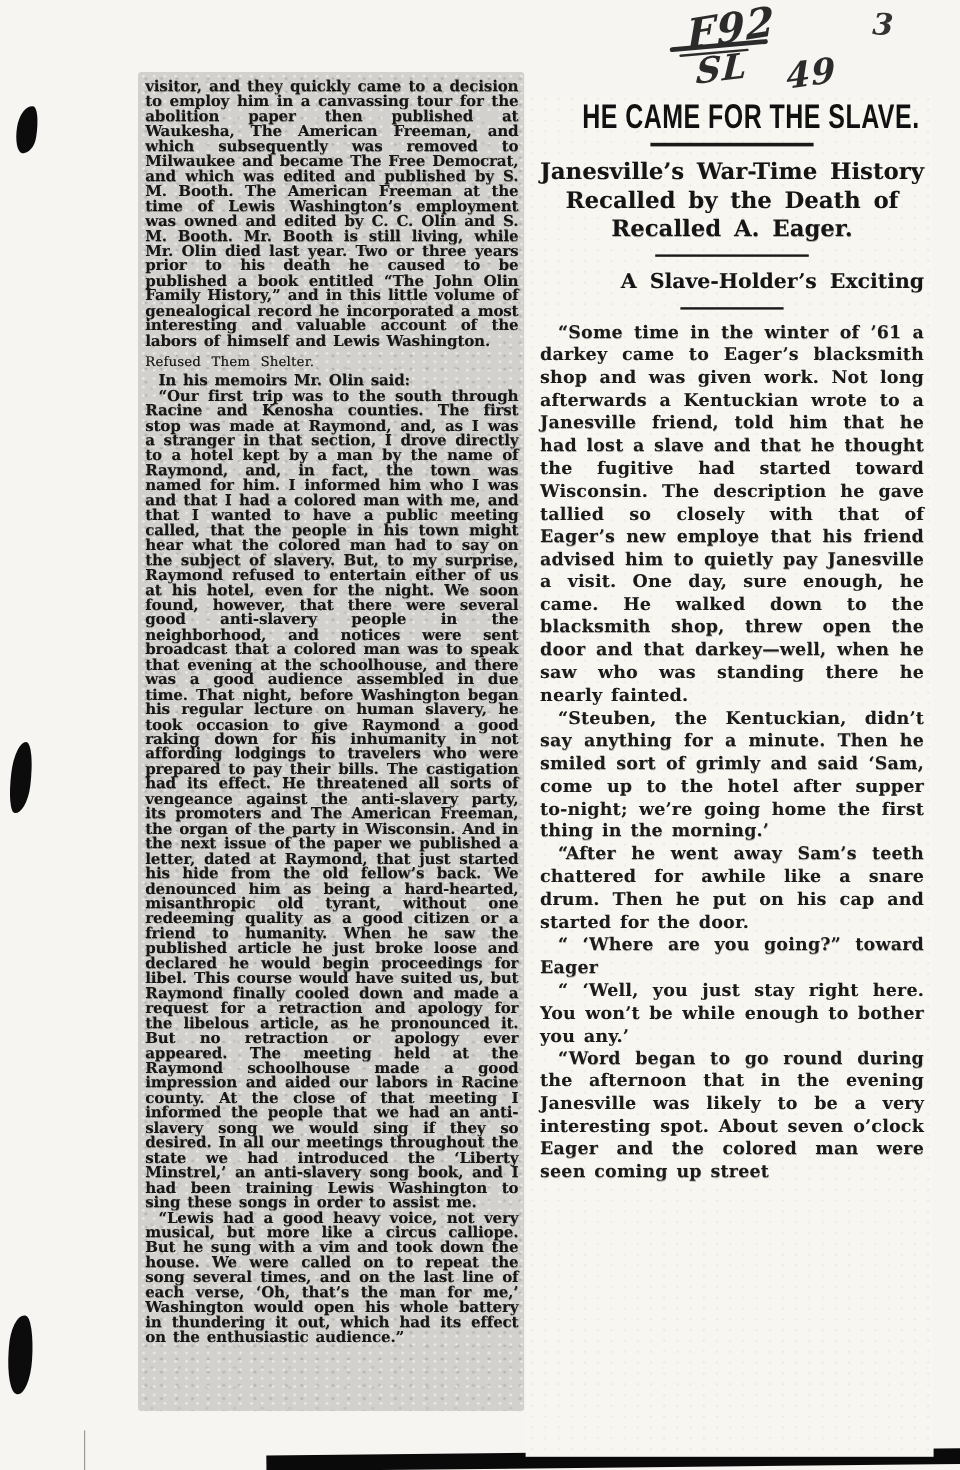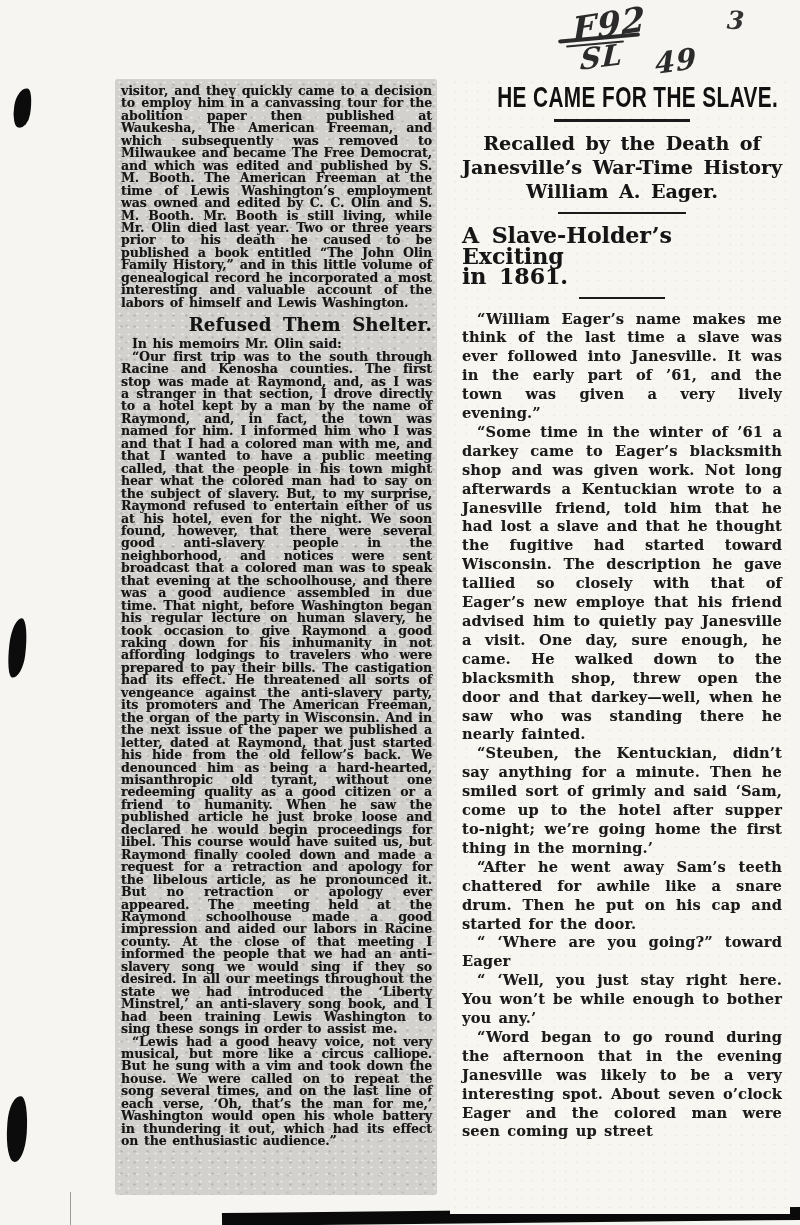--- a/index.html
+++ b/index.html
@@ -27,62 +27,62 @@
   .blob2{left:9px;top:618px;width:17px;height:60px;border-radius:55% 45% 60% 40%/45% 60% 40% 55%;transform:rotate(7deg);}
   .blob3{left:7px;top:1096px;width:20px;height:66px;border-radius:58% 42% 52% 48%/42% 58% 45% 55%;transform:rotate(4deg);}
   .bottom-edge{
     position:absolute;left:222px;top:1213px;width:600px;height:13px;
     background:#0a0a0a;transform:rotate(-0.6deg);transform-origin:left center;
   }
   .tick-line{position:absolute;left:70px;top:1192px;width:1px;height:33px;background:#9b9a96;}
   .divider-line{position:absolute;left:463px;top:80px;width:1px;height:235px;background:rgba(60,60,60,0.25);}
   
   .left-clip{
-    position:absolute;left:115px;top:79px;width:322px;height:1116px;
+    position:absolute;left:115px;top:60px;width:322px;height:1116px;
     background-color:#d2d1cd;
     background-image:
       radial-gradient(rgba(255,255,255,0.55) 0.8px, transparent 1.6px),
       radial-gradient(rgba(118,116,110,0.30) 0.8px, transparent 1.8px),
       radial-gradient(rgba(0,0,0,0.07) 1px, transparent 2px);
     background-size:9px 7px,13px 11px,23px 17px;
     border-radius:3px;
     padding:6px 5px 0 6px;box-sizing:border-box;overflow:hidden;
   }
   .left-clip p{
     margin:0;font-size:12.5px;line-height:12.45px;font-weight:bold;color:#161616;
     text-align:justify;word-spacing:1.5px;letter-spacing:-0.1px;
     text-shadow:0.3px 0.3px 0 rgba(0,0,0,0.35);
   }
   .left-clip p.indent{text-indent:11px;}
   .lc-subhead{
-    margin:5px 0 3px 0;text-align:right;font-size:18px;font-weight:bold;color:#141414;
+    margin:5px 0 3px 0;text-align:left;font-size:11px;font-weight:normal;color:#141414;
     word-spacing:5px;letter-spacing:0.2px;text-shadow:0.3px 0.3px 0 rgba(0,0,0,0.4);
   }
   
   .right-clip{
-    position:absolute;left:450px;top:78px;width:340px;height:1136px;
+    position:absolute;left:438px;top:78px;width:340px;height:1136px;
     background-color:#f8f6f1;
     background-image:radial-gradient(rgba(0,0,0,0.05) 0.7px, transparent 1.5px);
     background-size:11px 9px;
     box-sizing:border-box;padding:2px 8px 0 12px;overflow:hidden;
   }
   .headline{
     margin:2px 0 0 0;text-align:center;font-family:"Liberation Sans", sans-serif;
     font-weight:bold;color:#111;font-size:26px;white-space:nowrap;
   }
   .headline .squeeze{display:inline-block;transform:scale(0.80,1.10);transform-origin:center;letter-spacing:0.5px;}
   .rule{margin:0 auto;background:#1a1a1a;}
   .rule-headline{width:136px;height:3px;margin-top:6px;}
   .deck{
     margin:9px 0 0 0;text-align:center;font-size:19px;line-height:24px;font-weight:bold;
     color:#151515;word-spacing:4px;text-shadow:0.3px 0.3px 0 rgba(0,0,0,0.3);
   }
   .rule-deck{width:128px;height:2px;margin-top:9px;}
   .subdeck{
-    margin:11px 0 0 0;text-align:left;font-size:22px;line-height:20.5px;font-weight:bold;
+    margin:11px 0 0 0;text-align:right;font-size:17px;line-height:20.5px;font-weight:bold;
     color:#151515;word-spacing:5px;text-shadow:0.3px 0.3px 0 rgba(0,0,0,0.3);
   }
   .rule-subdeck{width:86px;height:2px;margin-top:10px;}
   .rc-body{margin-top:11px;}
   .rc-body p{
     margin:0;font-size:14.5px;line-height:18.9px;font-weight:bold;color:#1b1b1b;
     text-align:justify;word-spacing:2px;letter-spacing:0.2px;text-indent:15px;
     text-shadow:0.3px 0.3px 0 rgba(0,0,0,0.3);
   }
 </style>
@@ -110,32 +110,30 @@
     <div class="lc-subhead">Refused Them Shelter.</div>
     <p class="indent">In his memoirs Mr. Olin said:</p>
     <p class="indent">“Our first trip was to the south through Racine and Kenosha counties. The first stop was made at Raymond, and, as I was a stranger in that section, I drove directly to a hotel kept by a man by the name of Raymond, and, in fact, the town was named for him. I informed him who I was and that I had a colored man with me, and that I wanted to have a public meeting called, that the people in his town might hear what the colored man had to say on the subject of slavery. But, to my surprise, Raymond refused to entertain either of us at his hotel, even for the night. We soon found, however, that there were several good anti-slavery people in the neighborhood, and notices were sent broadcast that a colored man was to speak that evening at the schoolhouse, and there was a good audience assembled in due time. That night, before Washington began his regular lecture on human slavery, he took occasion to give Raymond a good raking down for his inhumanity in not affording lodgings to travelers who were prepared to pay their bills. The castigation had its effect. He threatened all sorts of vengeance against the anti-slavery party, its promoters and The American Freeman, the organ of the party in Wisconsin. And in the next issue of the paper we published a letter, dated at Raymond, that just started his hide from the old fellow’s back. We denounced him as being a hard-hearted, misanthropic old tyrant, without one redeeming quality as a good citizen or a friend to humanity. When he saw the published article he just broke loose and declared he would begin proceedings for libel. This course would have suited us, but Raymond finally cooled down and made a request for a retraction and apology for the libelous article, as he pronounced it. But no retraction or apology ever appeared. The meeting held at the Raymond schoolhouse made a good impression and aided our labors in Racine county. At the close of that meeting I informed the people that we had an anti-slavery song we would sing if they so desired. In all our meetings throughout the state we had introduced the ‘Liberty Minstrel,’ an anti-slavery song book, and I had been training Lewis Washington to sing these songs in order to assist me.</p>
     <p class="indent">“Lewis had a good heavy voice, not very musical, but more like a circus calliope. But he sung with a vim and took down the house. We were called on to repeat the song several times, and on the last line of each verse, ‘Oh, that’s the man for me,’ Washington would open his whole battery in thundering it out, which had its effect on the enthusiastic audience.”</p>
   </div>
 
   <div class="right-clip">
     <h1 class="headline"><span class="squeeze">HE CAME FOR THE SLAVE.</span></h1>
     <div class="rule rule-headline"></div>
     <h2 class="deck">
+      <span style="display:block">Janesville’s War-Time History</span>
       <span style="display:block">Recalled by the Death of</span>
-      <span style="display:block">Janesville’s War-Time History</span>
-      <span style="display:block">William A. Eager.</span>
+      <span style="display:block">Recalled A. Eager.</span>
     </h2>
     <div class="rule rule-deck"></div>
     <h3 class="subdeck">
       <span style="display:block">A Slave-Holder’s Exciting</span>
-      <span style="display:block">in 1861.</span>
     </h3>
     <div class="rule rule-subdeck"></div>
     <div class="rc-body">
-      <p>“William Eager’s name makes me think of the last time a slave was ever followed into Janesville. It was in the early part of ’61, and the town was given a very lively evening.”</p>
       <p>“Some time in the winter of ’61 a darkey came to Eager’s blacksmith shop and was given work. Not long afterwards a Kentuckian wrote to a Janesville friend, told him that he had lost a slave and that he thought the fugitive had started toward Wisconsin. The description he gave tallied so closely with that of Eager’s new employe that his friend advised him to quietly pay Janesville a visit. One day, sure enough, he came. He walked down to the blacksmith shop, threw open the door and that darkey—well, when he saw who was standing there he nearly fainted.</p>
       <p>“Steuben, the Kentuckian, didn’t say anything for a minute. Then he smiled sort of grimly and said ‘Sam, come up to the hotel after supper to-night; we’re going home the first thing in the morning.’</p>
       <p>“After he went away Sam’s teeth chattered for awhile like a snare drum. Then he put on his cap and started for the door.</p>
       <p>“ ‘Where are you going?” toward Eager</p>
       <p>“ ‘Well, you just stay right here. You won’t be while enough to bother you any.’</p>
       <p>“Word began to go round during the afternoon that in the evening Janesville was likely to be a very interesting spot. About seven o’clock Eager and the colored man were seen coming up street</p>
     </div>
   </div>
 
 </div>

